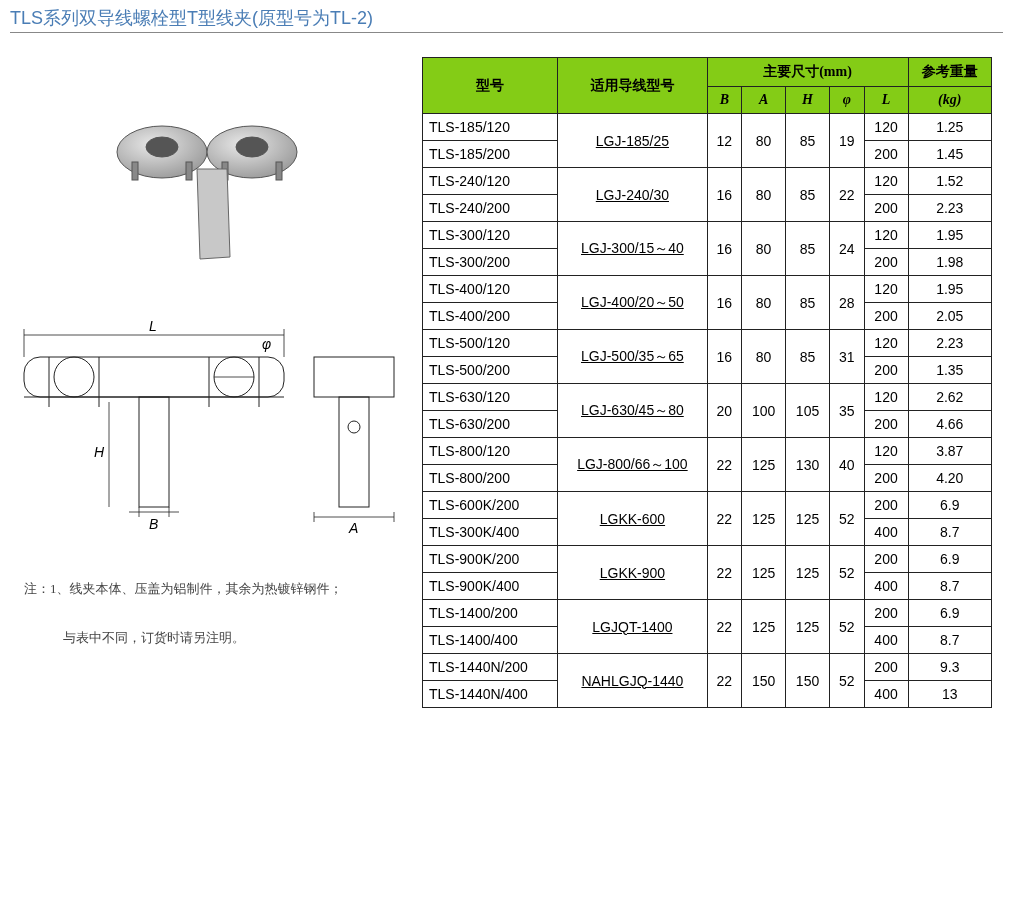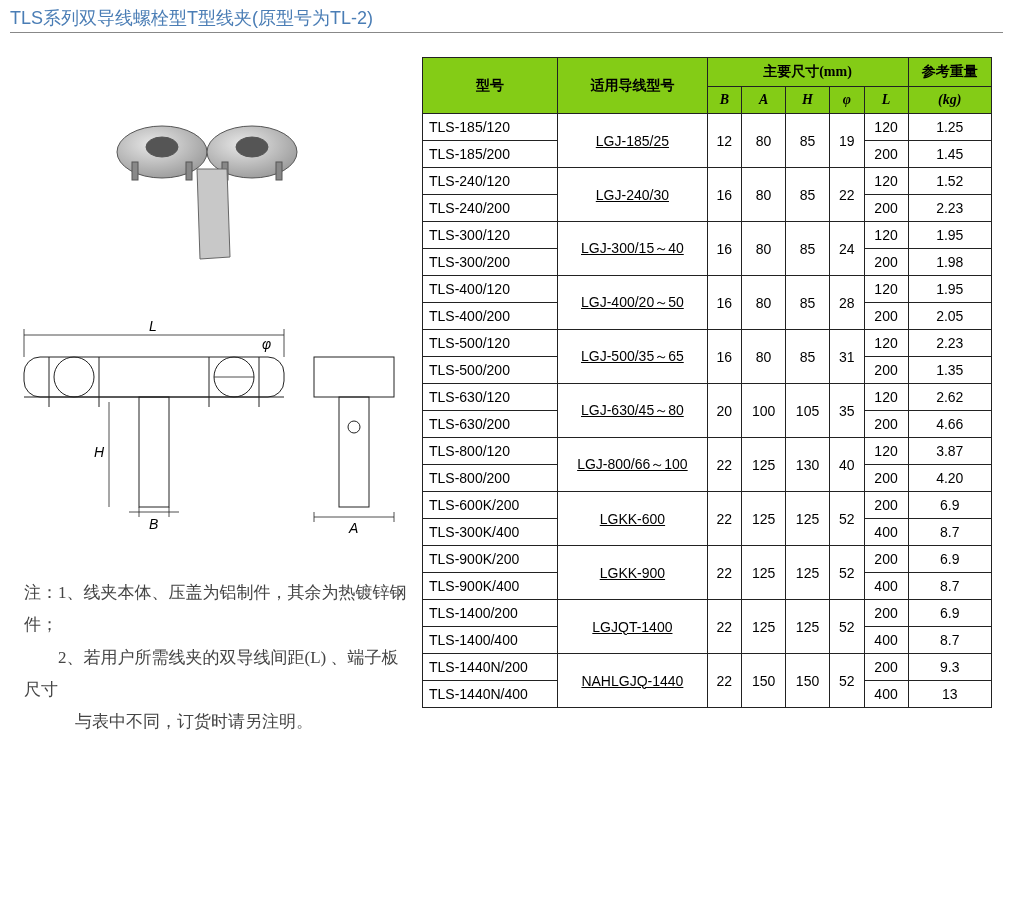--- a/index.html
+++ b/index.html
@@ -42,21 +42,21 @@
     margin: 20px auto 30px;
     position: relative;
   }
   
   .drawing {
     width: 400px;
     height: 230px;
     margin: 10px auto 0;
   }
   .notes {
-    font-size: 17px;
+    font-size: 13px;
     color: #444;
     line-height: 1.9;
     margin-top: 30px;
     padding-left: 10px;
   }
   .right {
     flex: 1;
   }
   table.spec {
     border-collapse: collapse;
@@ -156,21 +156,21 @@
         <text x="135" y="14">L</text>
         <text x="248" y="32">φ</text>
         <text x="80" y="140">H</text>
         <text x="135" y="212">B</text>
         <text x="335" y="216">A</text>
       </svg>
     </div>
 
     <div class="notes">
       <span>注：</span><span>1、线夹本体、压盖为铝制件，其余为热镀锌钢件；</span><br>
-        <span>2、若用户所需线夹的双导线间距(L) 、端子板尺寸</span><br>
+        <br>
          <span>与表中不同，订货时请另注明。</span>
     </div>
   </div>
 
   <div class="right">
     <table class="spec">
       <thead>
         <tr>
           <th rowspan="2">型号</th>
           <th rowspan="2">适用导线型号</th>

